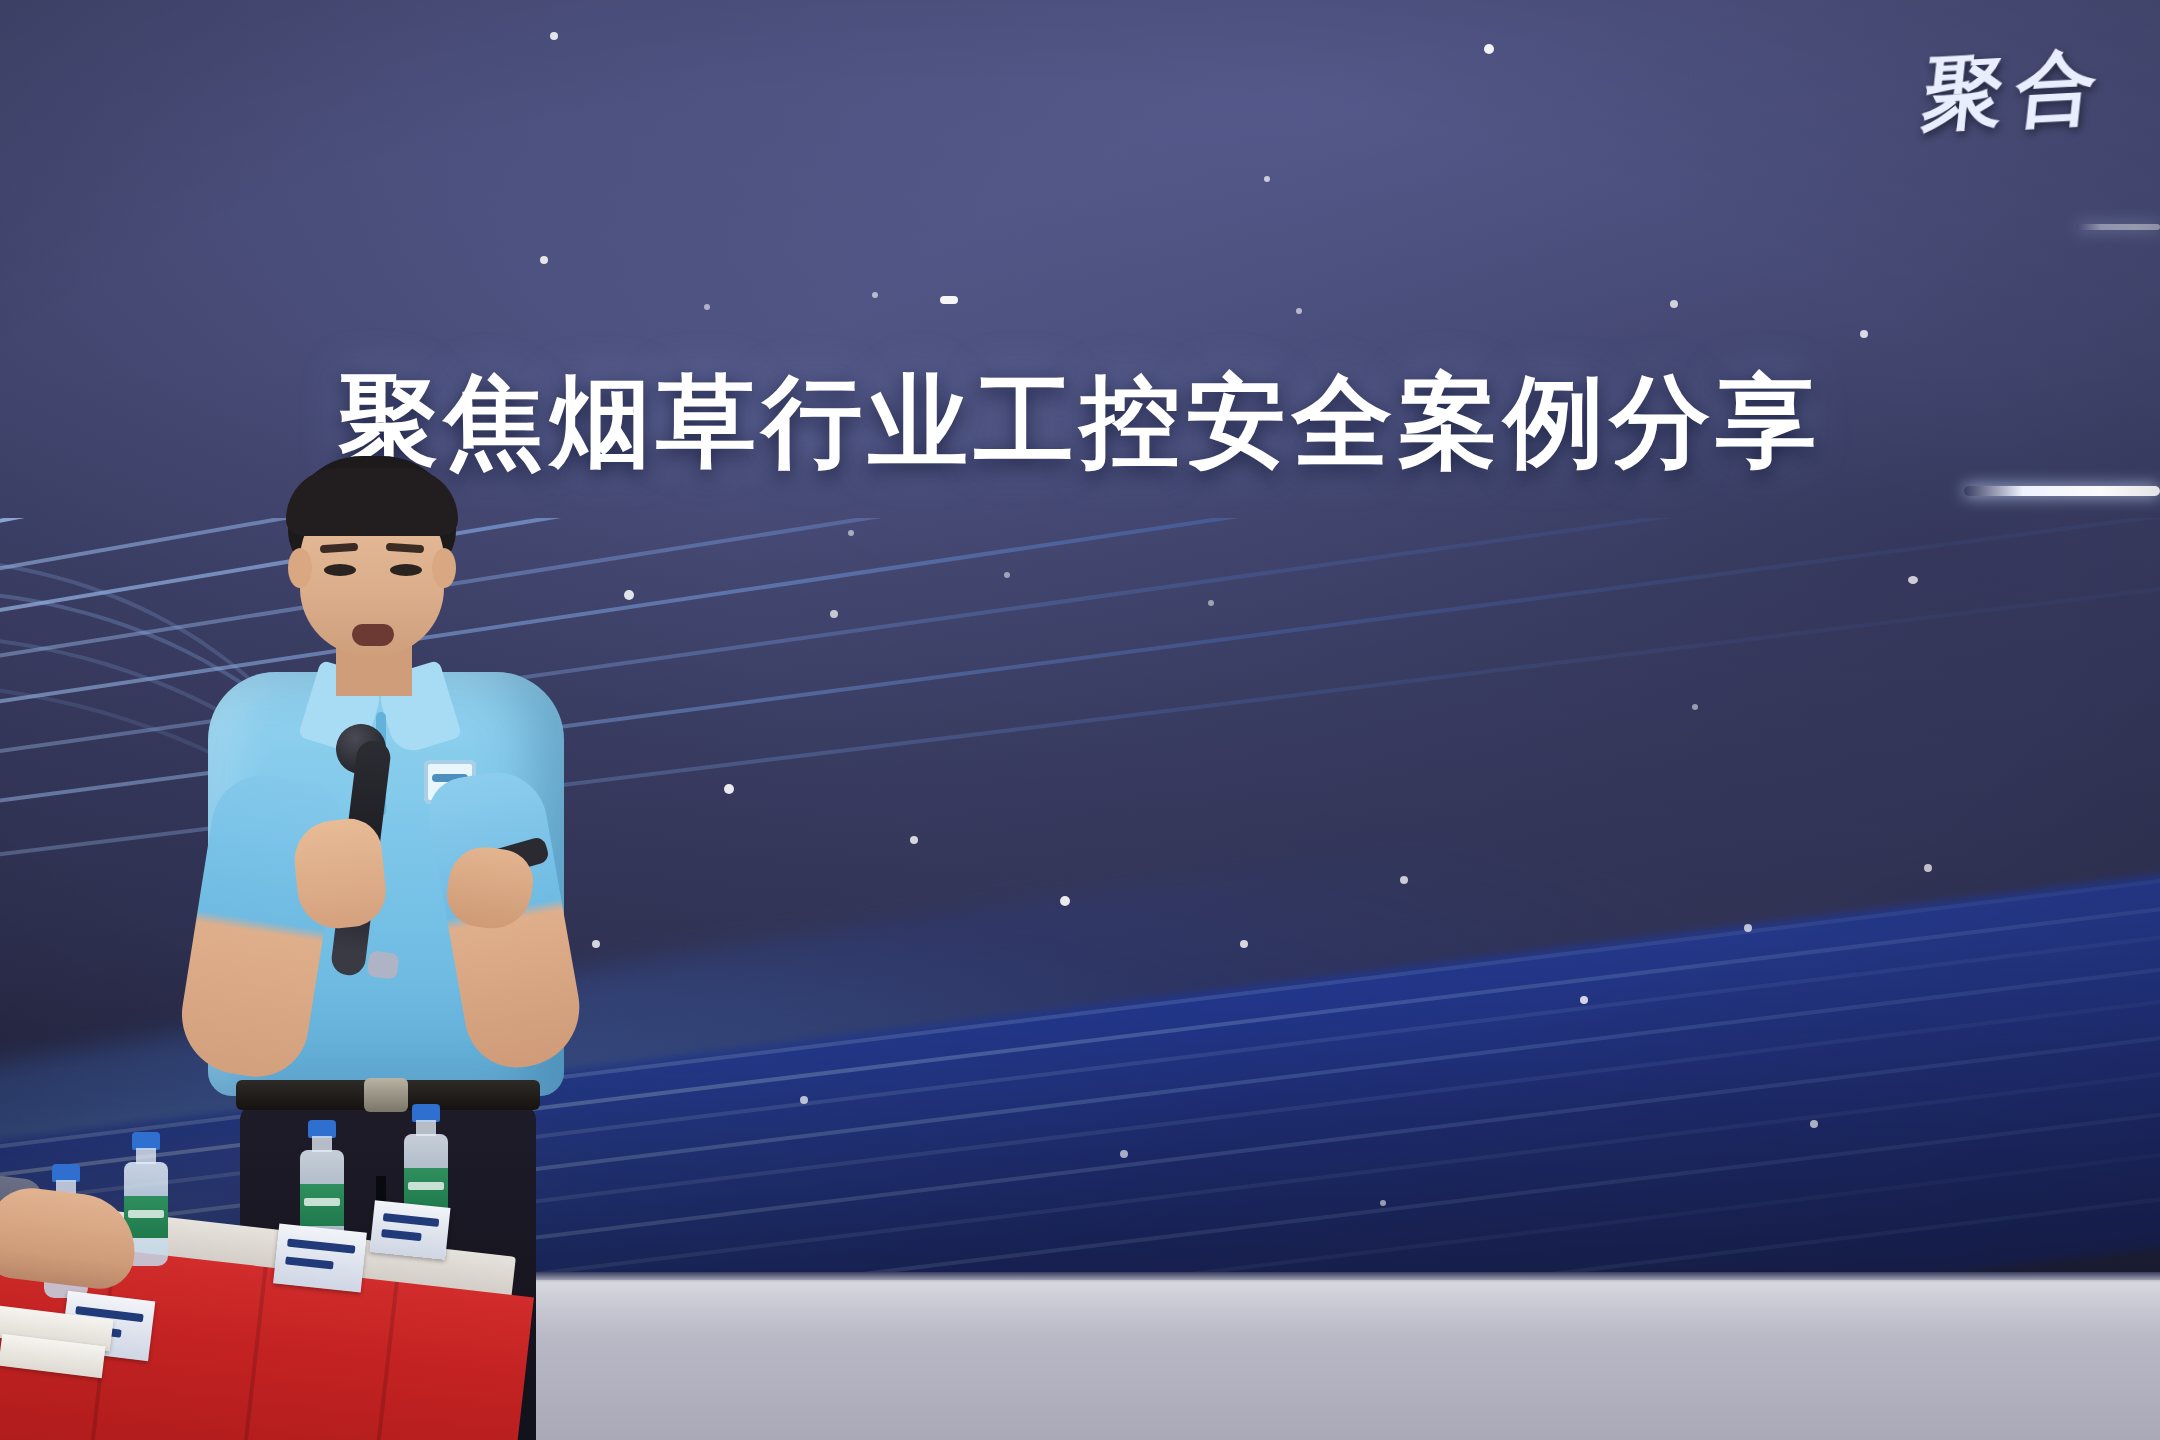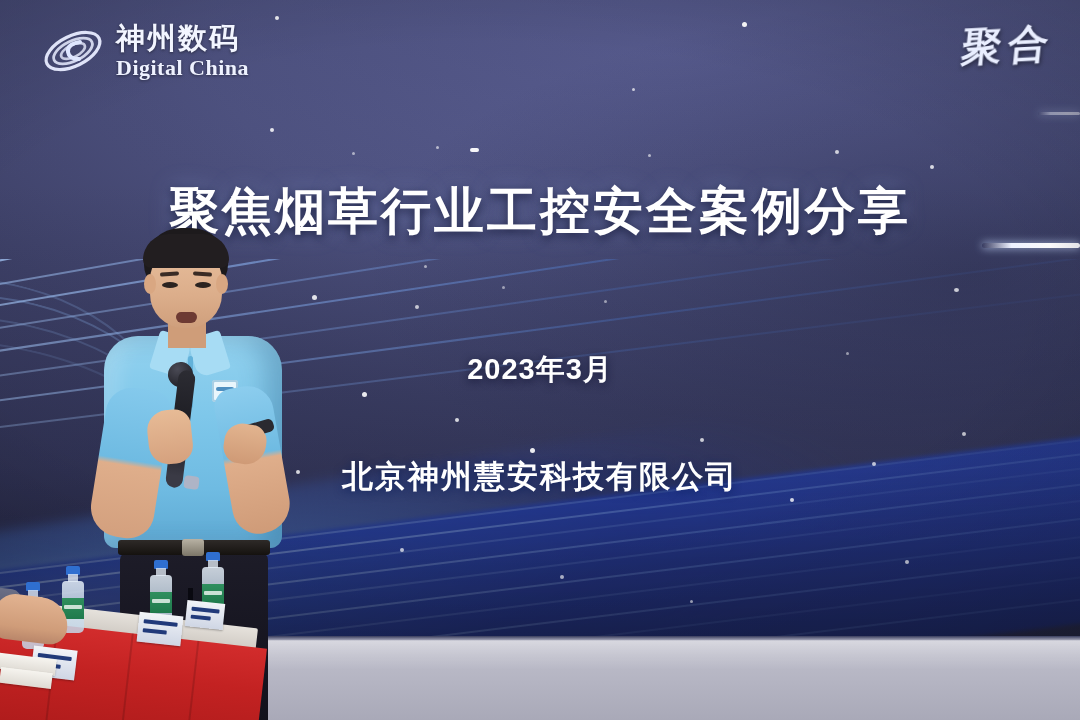--- a/index.html
+++ b/index.html
@@ -315,42 +315,26 @@
       <div class="pt" style="left:560px; top:575px; width:4px; height:4px; opacity:.65;"></div>
       <div class="pt" style="left:690px; top:600px; width:3px; height:3px; opacity:.6;"></div>
       <div class="pt" style="left:905px; top:560px; width:4px; height:4px; opacity:.7;"></div>
     </div>
 
     <div class="hstreak" style="right:0; top:243px; width:98px;"></div>
     <div class="hstreak" style="right:0; top:112px; width:42px; height:3px; opacity:.5;"></div>
 
     <div class="screen-vignette"></div>
 
-    <div class="logo-left">
-      <svg class="swirl" viewBox="0 0 66 58">
-        <g fill="none" stroke="#e8ecff" stroke-linecap="round">
-          <ellipse cx="33" cy="29" rx="29" ry="15" transform="rotate(-26 33 29)" stroke-width="3.2" opacity=".95"></ellipse>
-          <ellipse cx="33" cy="29" rx="21" ry="10" transform="rotate(-26 33 29)" stroke-width="2.8" opacity=".85"></ellipse>
-          <ellipse cx="33" cy="29" rx="13" ry="6" transform="rotate(-26 33 29)" stroke-width="2.6" opacity=".8"></ellipse>
-        </g>
-        <path d="M40 20 q-13 2 -12 10 q1 7 11 7" fill="none" stroke="#dfe6ff" stroke-width="4" stroke-linecap="round"></path>
-      </svg>
-      <div class="logo-words">
-        <span class="logo-cn">神州数码</span>
-        <span class="logo-en">Digital China</span>
-      </div>
-    </div>
 
     <div class="logo-right">
       <div><span class="brush">聚合</span></div>
     </div>
 
     <div class="slide-title">聚焦烟草行业工控安全案例分享</div>
-    <div class="slide-date">2023年3月</div>
-    <div class="slide-company">北京神州慧安科技有限公司</div>
   </div>
 
   <div class="stage-floor"></div>
   <div class="floor-edge"></div>
   <div class="floor-sheen"></div>
 
   <div class="speaker">
     <div class="sp-legs"></div>
     <div class="sp-leg-split"></div>
     <div class="sp-torso"></div>

